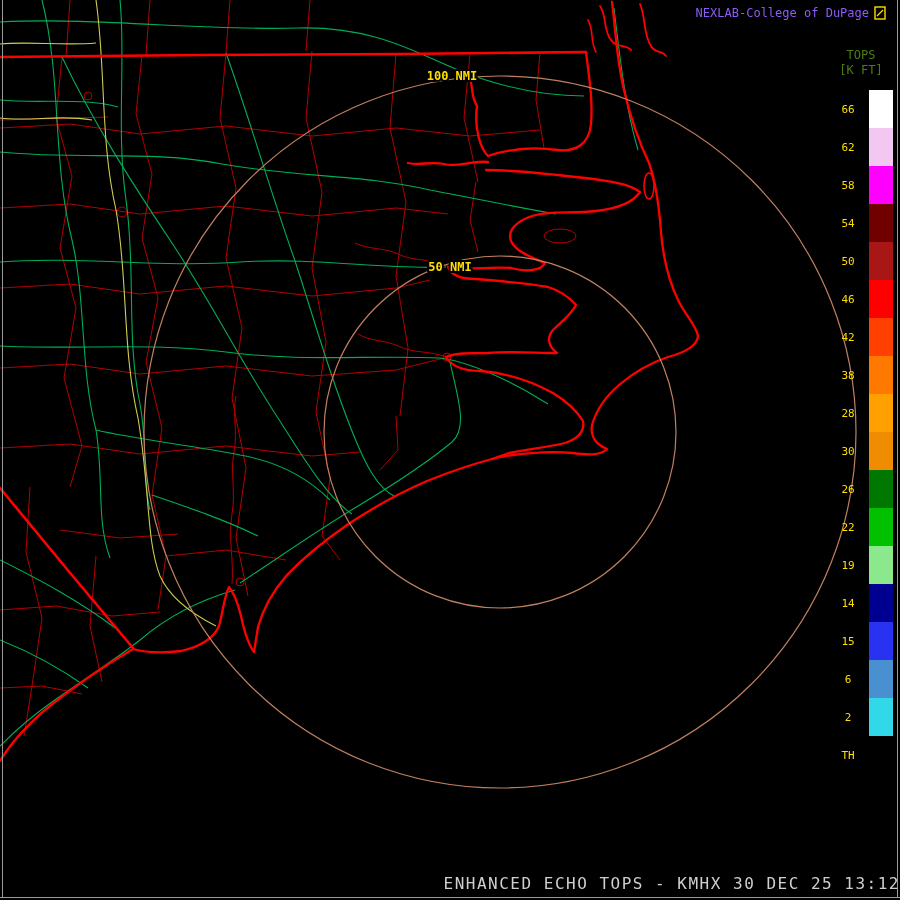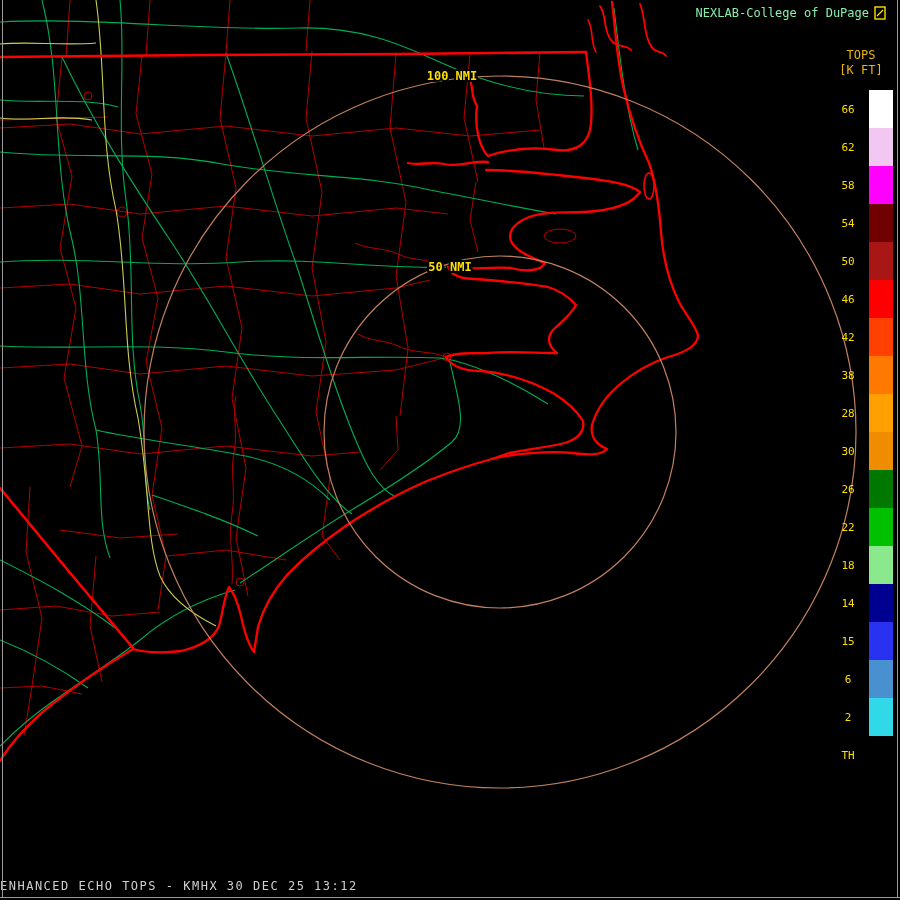--- a/index.html
+++ b/index.html
@@ -3,30 +3,30 @@
 <meta charset="utf-8">
 <style>
   html,body{margin:0;padding:0;background:#000;}
   body{width:900px;height:900px;position:relative;overflow:hidden;
        font-family:"DejaVu Sans Mono",monospace;}
   .frame{position:absolute;background:#9a9a9a;}
   .frame.left{left:2px;top:0;width:1px;height:898px;}
   .frame.right{right:2px;top:0;width:1px;height:898px;}
   .frame.bottom{left:0;bottom:2px;width:900px;height:1px;}
   #map-svg{position:absolute;left:0;top:0;}
-  #title-bar{position:absolute;top:6px;right:14px;color:#86efac;font-size:12px;
+  #title-bar{position:absolute;top:6px;right:14px;color:#8b5cf6;font-size:12px;
              display:flex;align-items:center;gap:5px;}
   #legend-head{position:absolute;top:48px;right:8px;width:62px;text-align:center;
-               color:#eab308;font-size:12px;line-height:15px;}
+               color:#4d7c0f;font-size:12px;line-height:15px;}
   #legend{position:absolute;top:90px;right:7px;}
   .lg-row{display:flex;align-items:center;height:38px;}
   .lg-label{width:26px;text-align:center;color:#ffdf00;font-size:11px;margin-right:8px;}
   .lg-swatch{width:24px;height:38px;display:block;}
-  #caption{position:absolute;bottom:7px;left:0;width:100%;text-align:left;
-           color:#cfcfcf;font-size:12px;letter-spacing:1.5px;}
+  #caption{position:absolute;bottom:7px;left:0;width:100%;text-align:right;
+           color:#cfcfcf;font-size:16px;letter-spacing:1.5px;}
   .ringlabel{font-family:"DejaVu Sans Mono",monospace;font-size:12px;font-weight:bold;
              paint-order:stroke;stroke:#000;stroke-width:4px;text-anchor:middle;}
 </style>
 </head>
 <body>
 
 <svg id="map-svg" width="900" height="900" viewBox="0 0 900 900">
 
   <g fill="none" stroke-width="1" opacity="0.92" stroke="#c40000">
     <path d="M70,0 L66,57 M150,0 L146,55 M230,0 L226,53 M310,0 L306,51"></path>
@@ -187,21 +187,21 @@
     </div>
     <div class="lg-row">
       <span class="lg-label">26</span>
       <span class="lg-swatch" style="background: rgb(0, 120, 0);"></span>
     </div>
     <div class="lg-row">
       <span class="lg-label">22</span>
       <span class="lg-swatch" style="background: rgb(0, 192, 0);"></span>
     </div>
     <div class="lg-row">
-      <span class="lg-label">18</span>
+      <span class="lg-label">19</span>
       <span class="lg-swatch" style="background: rgb(140, 232, 140);"></span>
     </div>
     <div class="lg-row">
       <span class="lg-label">14</span>
       <span class="lg-swatch" style="background: rgb(0, 0, 144);"></span>
     </div>
     <div class="lg-row">
       <span class="lg-label">15</span>
       <span class="lg-swatch" style="background: rgb(40, 50, 240);"></span>
     </div>

